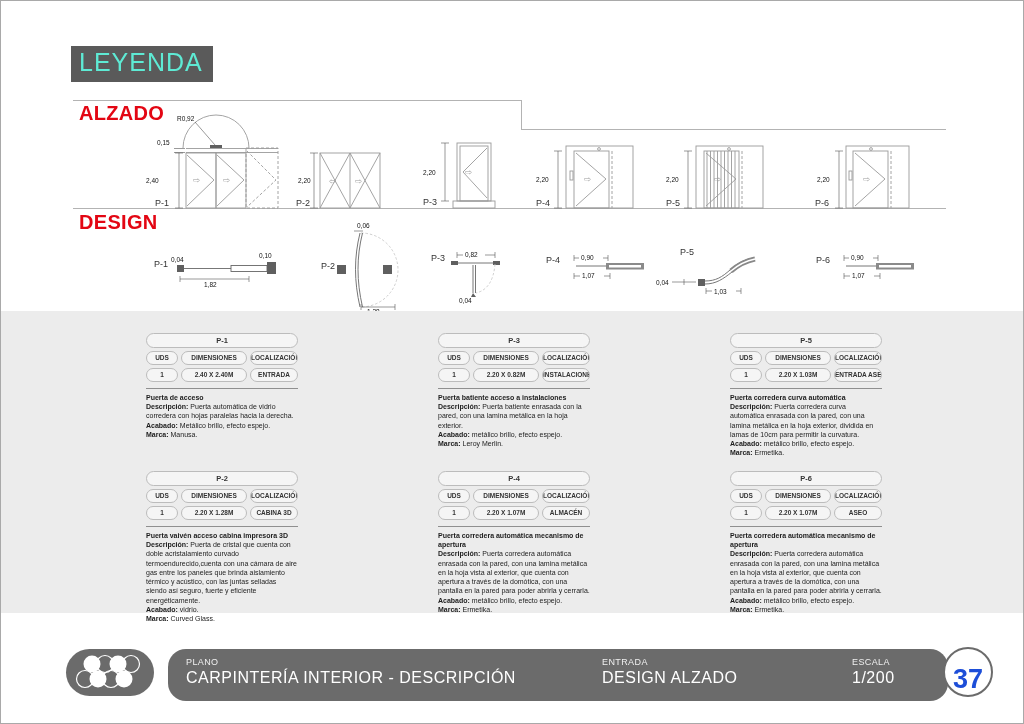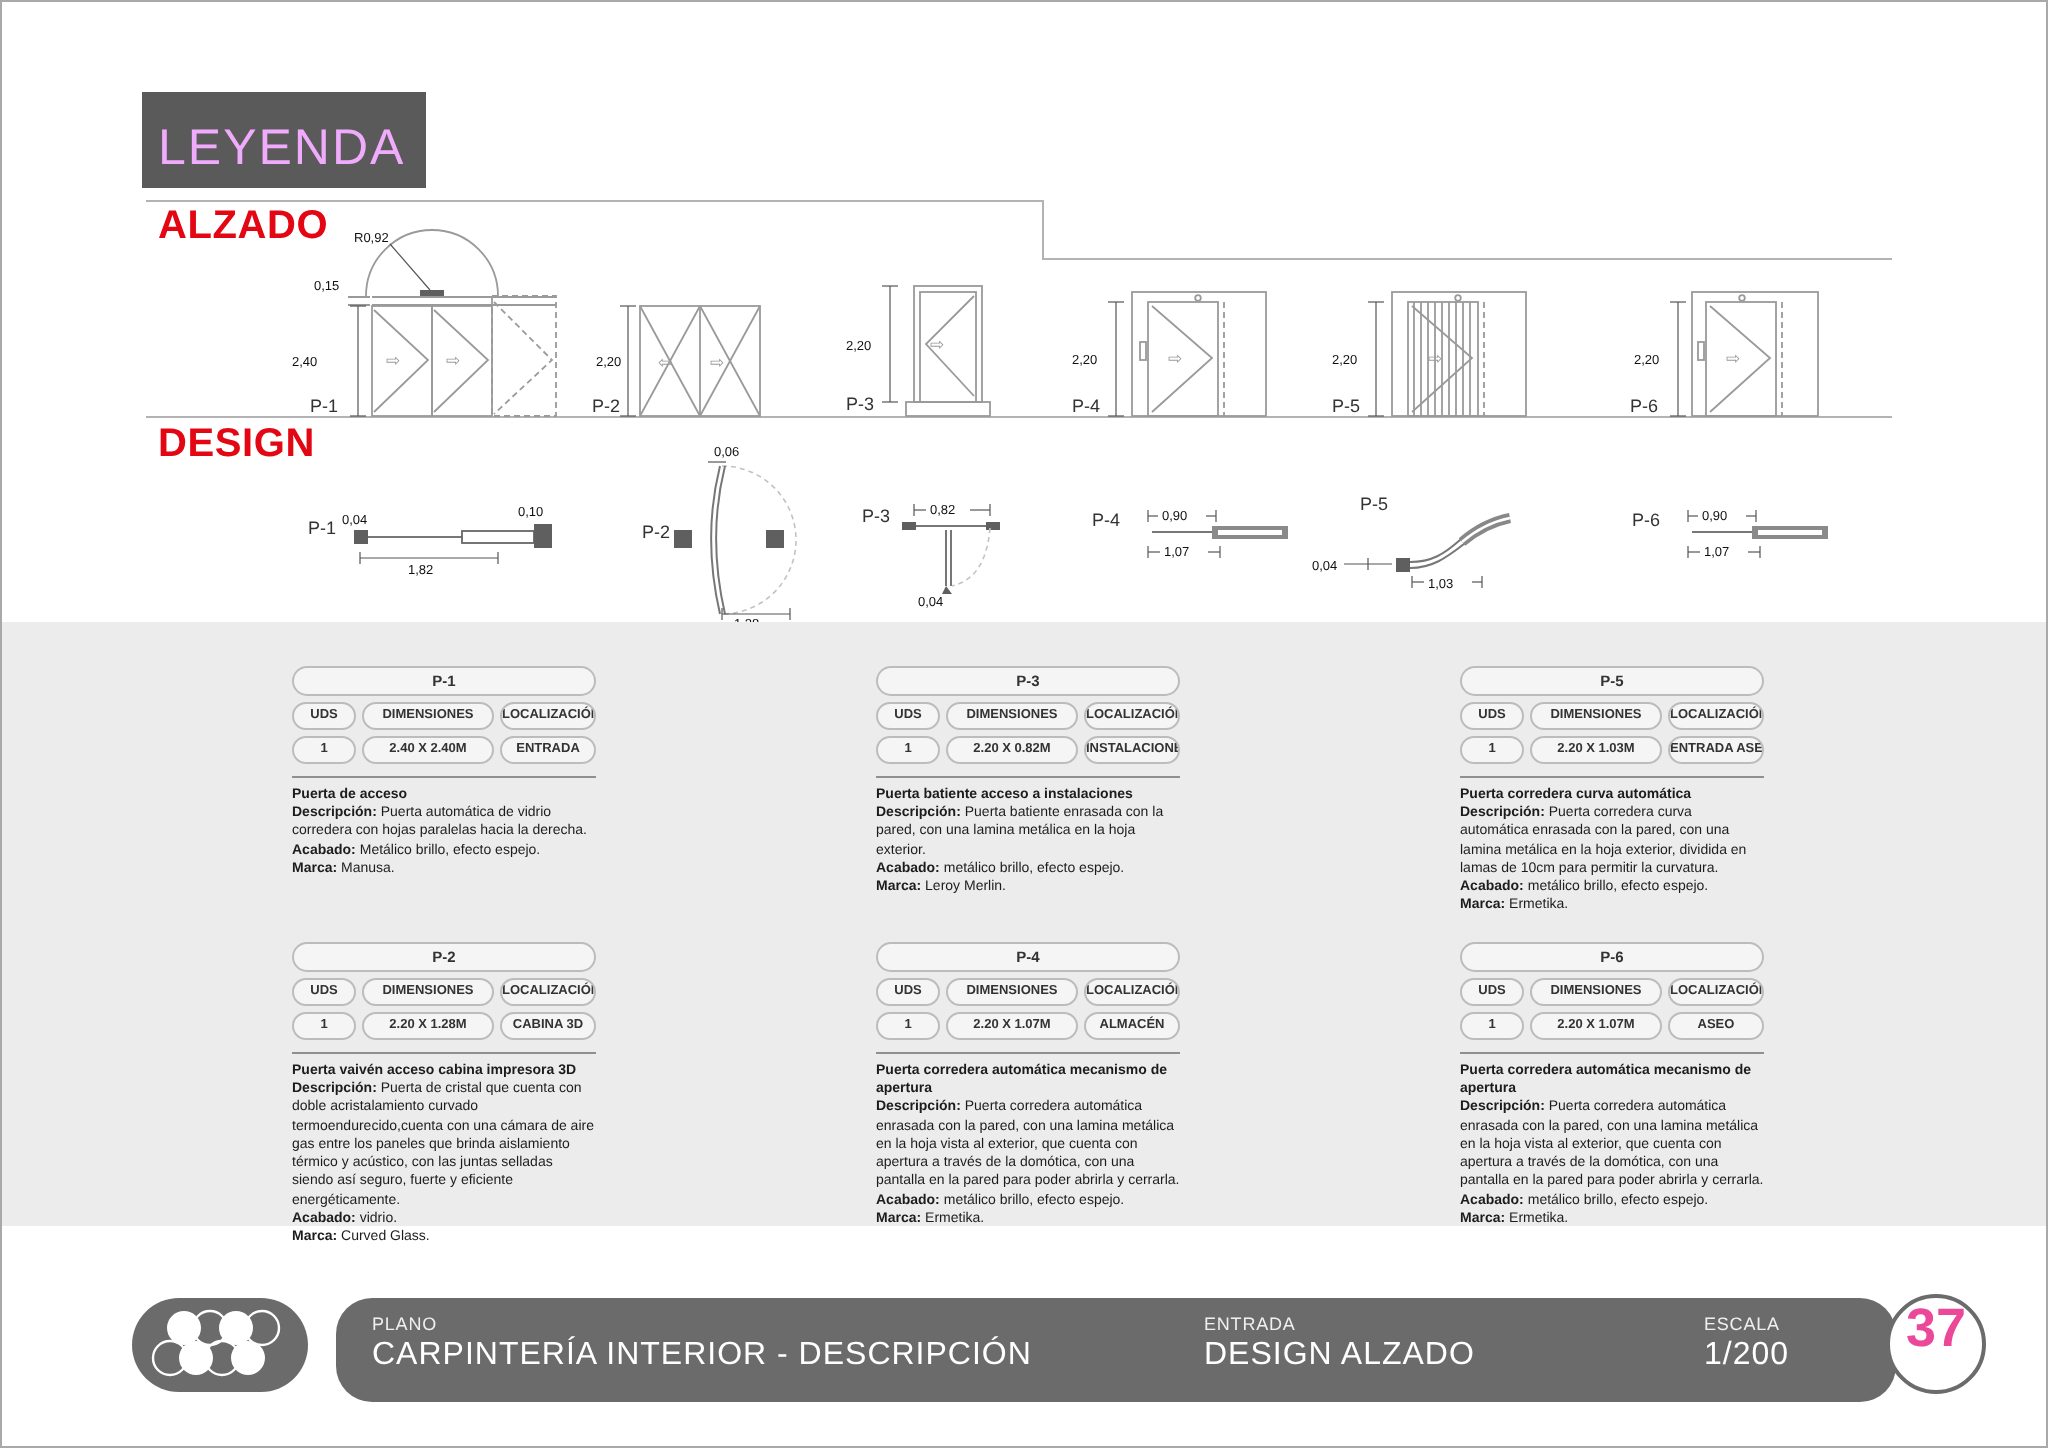--- a/index.html
+++ b/index.html
@@ -1,20 +1,20 @@
 <!DOCTYPE html>
 <html><head>
 <meta charset="utf-8">
 <style>
   html,body{margin:0;padding:0;background:#fff}
   .page{position:relative;width:1024px;height:724px;background:#ffffff;border:1px solid #a9a9a9;
         font-family:"Liberation Sans",sans-serif;overflow:hidden;box-sizing:border-box}
   .abs{position:absolute}
-  .legend-title{left:70px;top:45px;background:#5a5a5a;color:#f0abfc;font-size:25px;letter-spacing:1px;
-        padding:14px 10px 5px 8px}
+  .legend-title{left:70px;top:45px;background:#5a5a5a;color:#5eead4;font-size:25px;letter-spacing:1px;
+        padding:2px 10px 5px 8px}
   .hline{background:#b3b3b3;height:1px}
   .vline{background:#b3b3b3;width:1px}
   .red-label{color:#e30613;font-size:20px;font-weight:bold;letter-spacing:.3px}
   svg.dwg{overflow:visible;position:absolute}
   svg .s{stroke:#9a9a9a;fill:none;stroke-width:.9}
   svg .sd{stroke:#9a9a9a;fill:none;stroke-width:.9;stroke-dasharray:3 2}
   svg .ld{stroke:#c2c2c2;fill:none;stroke-width:.8;stroke-dasharray:2.5 2}
   svg .dim{stroke:#555;stroke-width:.6;fill:none}
   svg .dk{fill:#5f5f5f}
   svg .g2{stroke:#777;fill:none;stroke-width:1}
@@ -32,22 +32,22 @@
   .tbody{font-size:7px;line-height:1.32;color:#1c1c1c}
   .tbody .row{margin:0}
   .b{font-weight:bold}
   .ttl{font-weight:bold}
   .footer-bar{left:167px;top:648px;width:780px;height:52px;background:#6b6b6b;border-radius:18px;color:#fff}
   .fb-sec{position:absolute;top:8px}
   .fb-label{font-size:9px;letter-spacing:.4px;color:#f0f0f0}
   .fb-value{font-size:16px;letter-spacing:.5px;margin-top:2px;white-space:nowrap}
   .fb-plano{left:18px}.fb-proyecto{left:434px}.fb-proyectista{left:588px}.fb-escala{left:684px}
   .page-number{left:942px;top:646px;width:50px;height:50px;border-radius:50%;background:#fff;
-        border:2px solid #6b6b6b;color:#ec4899;font-size:27px;font-weight:bold;display:flex;
-        align-items:flex-start;justify-content:center;box-sizing:border-box}
+        border:2px solid #6b6b6b;color:#1d4ed8;font-size:27px;font-weight:bold;display:flex;
+        align-items:flex-end;justify-content:center;box-sizing:border-box}
 </style>
 </head>
 <body>
 
 <div class="page">
 
   <div class="abs legend-title">LEYENDA</div>
 
   <div class="abs hline" style="left:72px;top:99px;width:448px"></div>
   <div class="abs vline" style="left:520px;top:99px;height:29px"></div>

